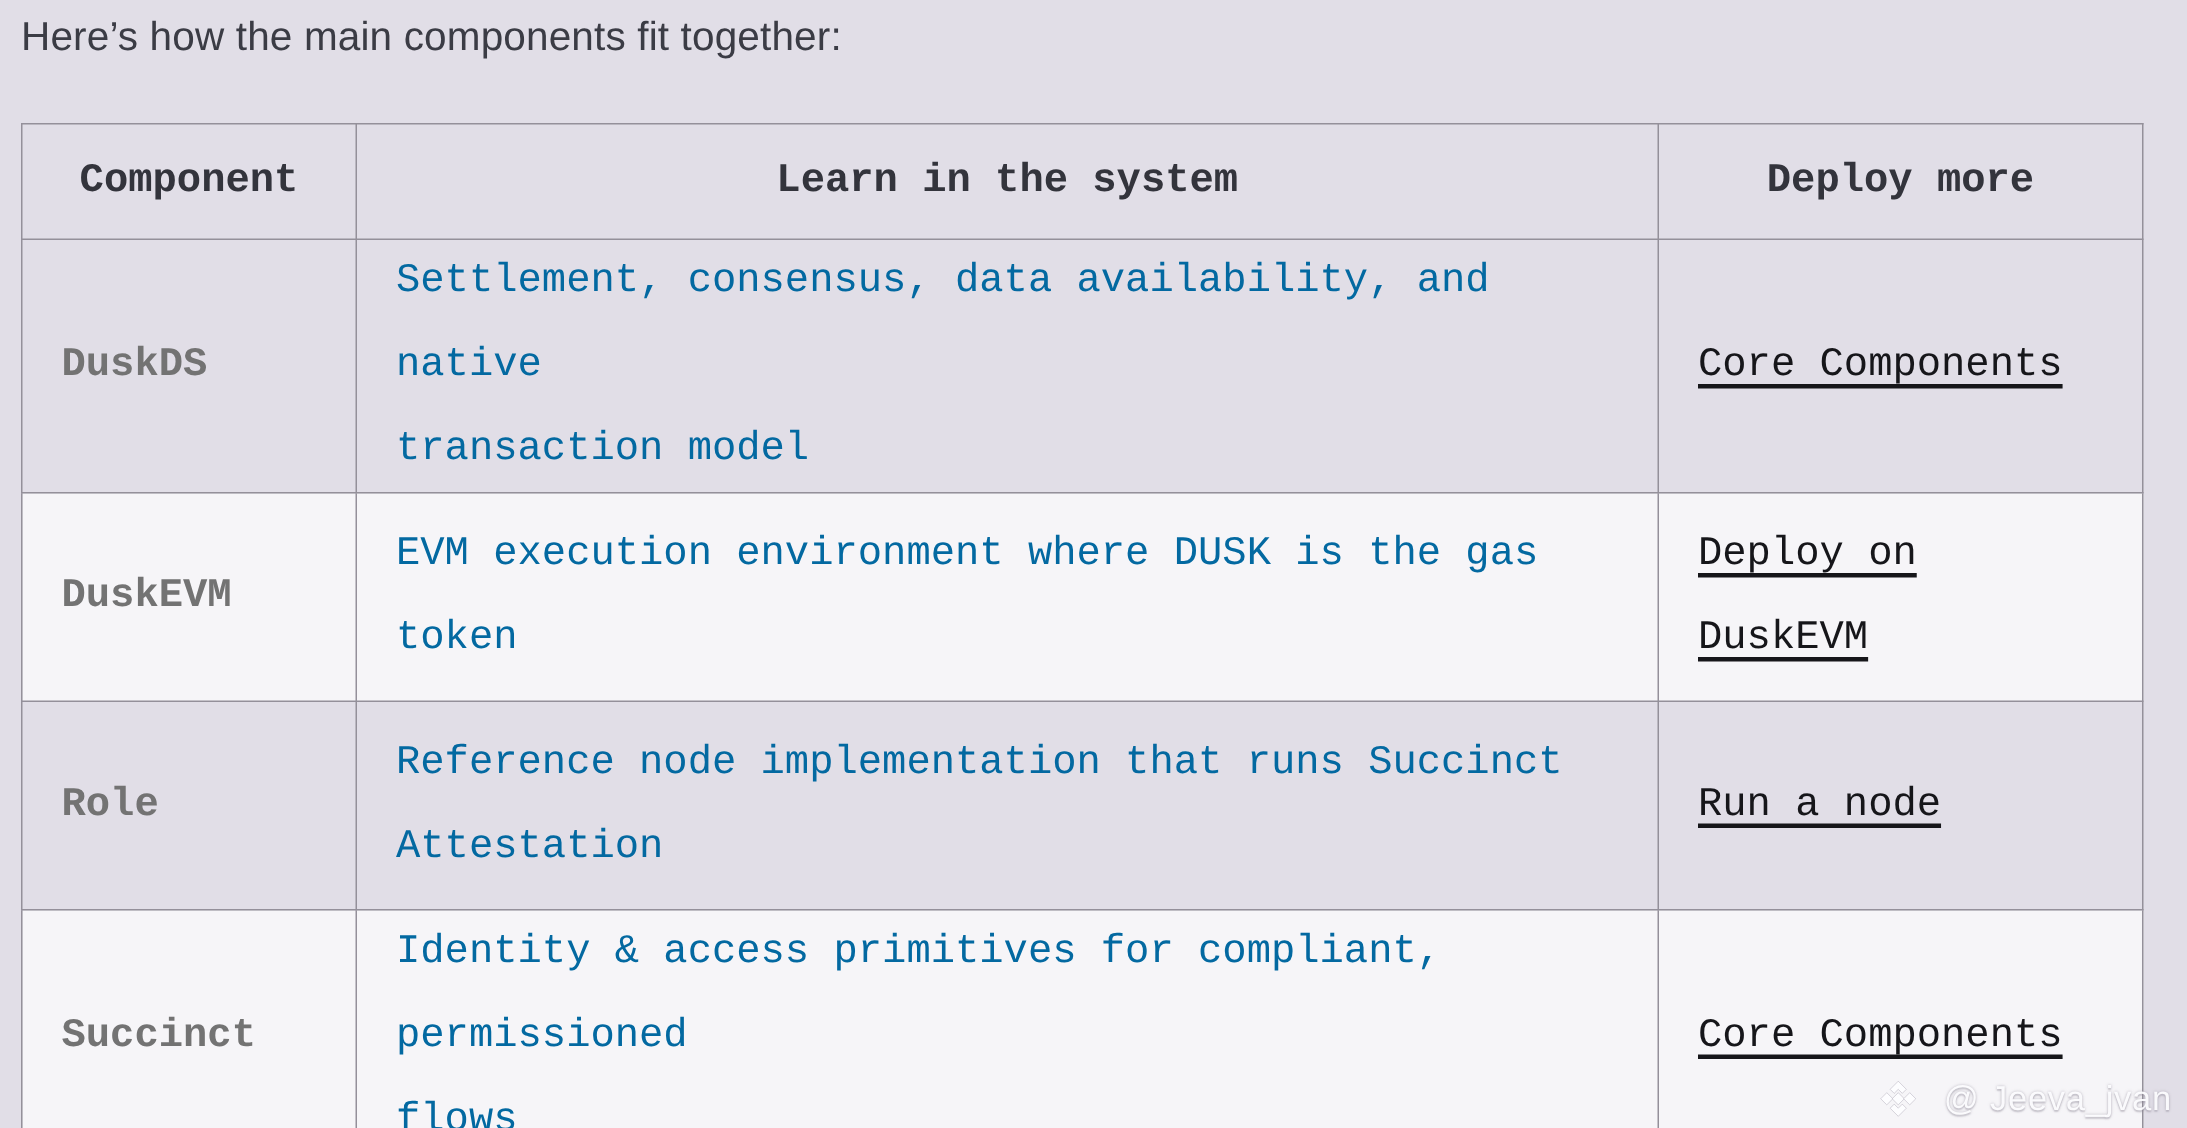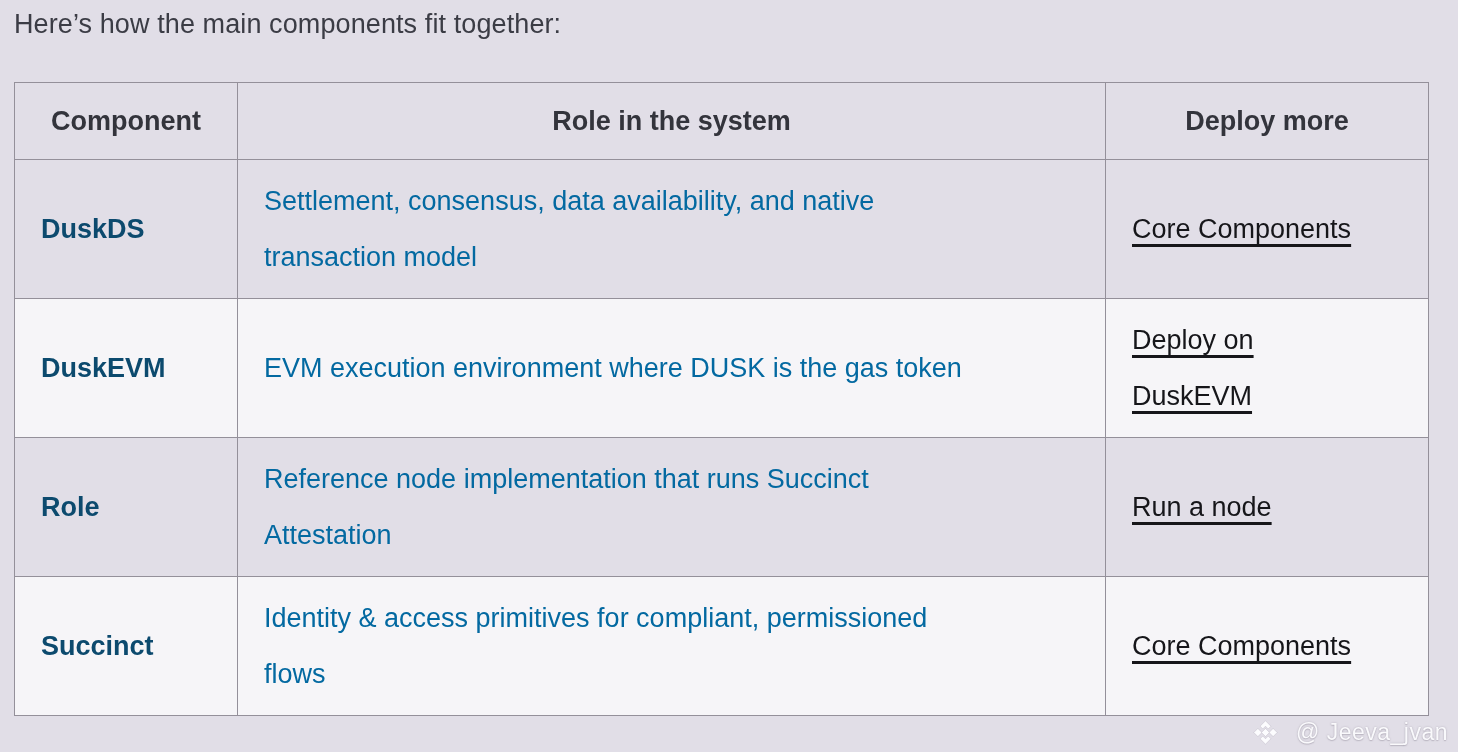--- a/index.html
+++ b/index.html
@@ -27,38 +27,39 @@
     table-layout: fixed;
     width: 1414px;
   }
   col.c-component { width: 223px; }
   col.c-role      { width: 868px; }
   col.c-learn     { width: 323px; }
   th, td {
     border: 1.5px solid #94909a;
     font-size: 27px;
     vertical-align: middle;
+    font-family: Liberation Mono, monospace;
   }
   thead th {
     height: 77px;
     font-weight: bold;
     color: #33343c;
     text-align: center;
     padding: 0 10px;
   }
   tbody td {
     height: 139px;
     padding: 0 26px;
     line-height: 56px;
     white-space: pre-line;
   }
   tbody tr:nth-child(even) td { background: #f6f5f8; }
   td.cell-component {
     font-weight: bold;
-    color: #0c4a6e;
+    color: #737373;
   }
   td.cell-role { color: #0369a1; }
   a.learn-link {
     color: #16161a;
     text-decoration: underline;
     text-decoration-thickness: 2.5px;
     text-underline-offset: 6px;
     cursor: pointer;
     white-space: pre-line;
     text-align: right;
@@ -86,21 +87,21 @@
 
   <table class="components">
     <colgroup>
       <col class="c-component">
       <col class="c-role">
       <col class="c-learn">
     </colgroup>
     <thead>
       <tr>
         <th>Component</th>
-        <th>Role in the system</th>
+        <th>Learn in the system</th>
         <th>Deploy more</th>
       </tr>
     </thead>
     <tbody>
       <tr>
         <td class="cell-component">DuskDS</td>
         <td class="cell-role">Settlement, consensus, data availability, and native
 transaction model</td>
         <td class="cell-learn"><a class="learn-link">Core Components</a></td>
       </tr>

